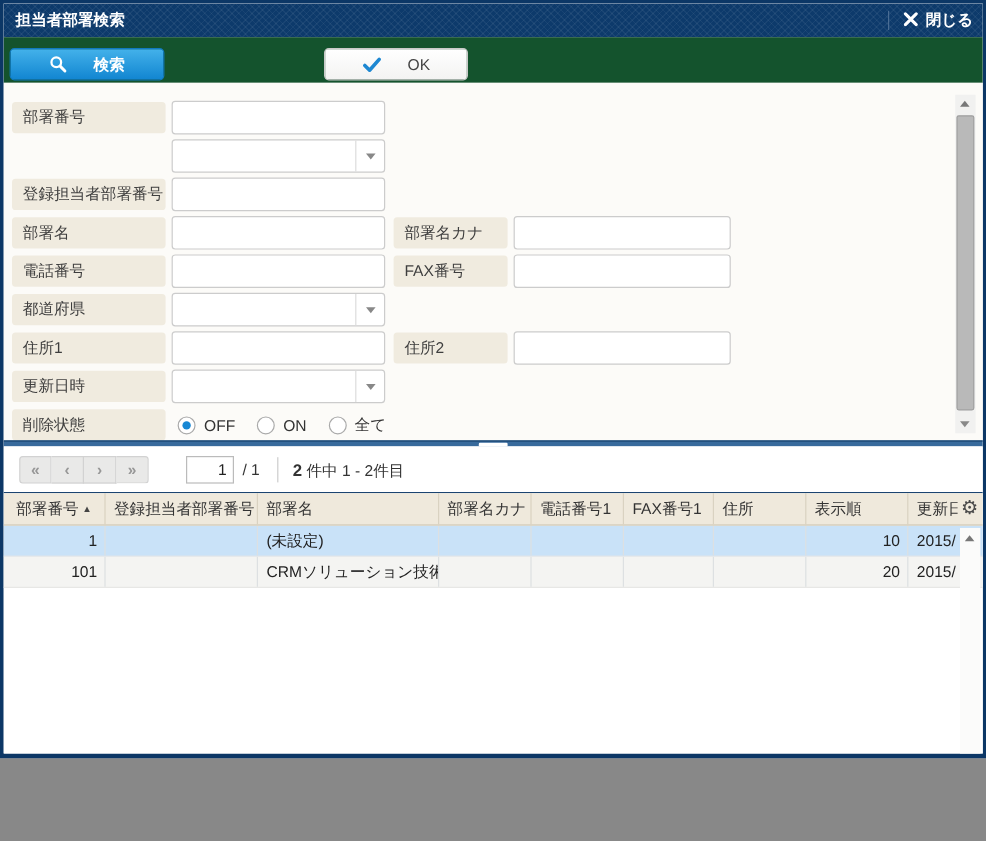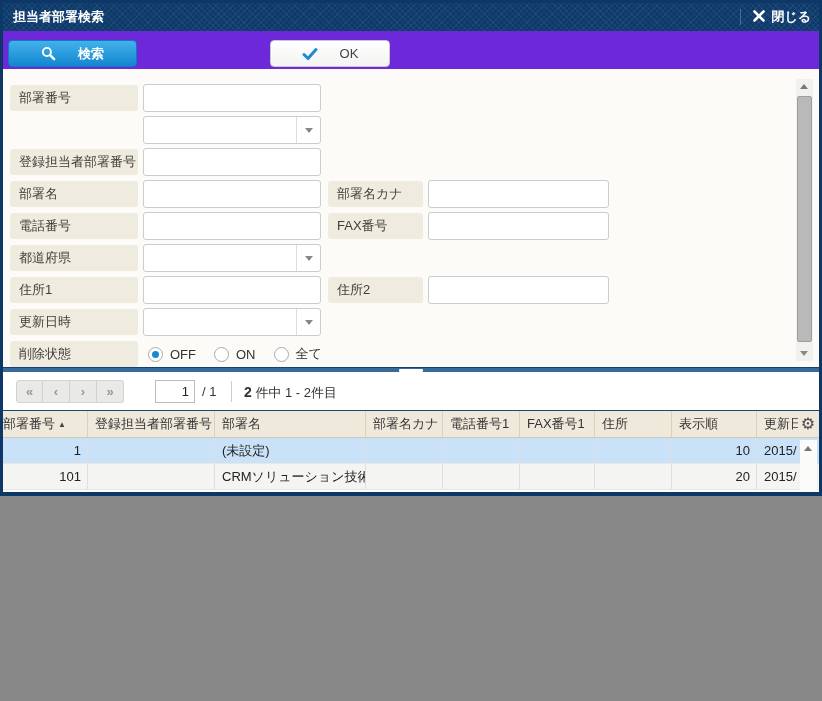--- a/index.html
+++ b/index.html
@@ -1,40 +1,40 @@
 <!DOCTYPE html>
 <html><head>
 <meta charset="utf-8">
 <style>
   * { margin:0; padding:0; box-sizing:border-box; }
   html,body { background:#888; }
   body { font-family:"Liberation Sans","DejaVu Sans",sans-serif; font-size:13px; color:#333; }
 
   .dialog{
-    position:relative; width:822px; height:496px; background:#fff;
+    position:relative; width:822px; height:632px; background:#fff;
     border:3px solid #0c3766; border-bottom-width:4px; overflow:hidden;
   }
 
   
   .titlebar{
     position:absolute; left:0; top:0; width:816px; height:28px;
     background:
       repeating-linear-gradient(45deg, rgba(255,255,255,0.05) 0 1px, transparent 1px 4px),
       repeating-linear-gradient(-45deg, rgba(255,255,255,0.05) 0 1px, transparent 1px 4px),
       #0d3a6b;
     color:#fff; display:flex; align-items:center;
   }
   .titlebar .title{ margin-left:10px; font-weight:bold; font-size:13px; }
   .close-wrap{ position:absolute; right:8px; top:0; height:28px; display:flex; align-items:center; }
   .close-sep{ width:1px; height:16px; background:#4a6d94; margin-right:12px; }
   .close-btn{ display:flex; align-items:center; cursor:pointer; color:#fff; font-weight:bold; }
   .close-btn svg{ margin-right:6px; }
 
   
-  .toolbar{ position:absolute; left:0; top:28px; width:816px; height:38px; background:#6d28d9; }
+  .toolbar{ position:absolute; left:0; top:28px; width:816px; height:38px; background:#14532d; }
   .tb-btn{
     position:absolute; top:9px; height:27px; border-radius:4px;
     display:flex; align-items:center; justify-content:center; cursor:pointer;
     font-size:13px;
   }
   .btn-search{
     left:5px; width:129px; color:#fff; font-weight:bold;
     background:linear-gradient(#43b1ea,#1286d1); border:1px solid #1079bf;
   }
   .btn-plain{
@@ -122,21 +122,21 @@
   .g-row{ display:flex; height:26px; border-bottom:1px solid #e7e7e5; cursor:pointer; background:#f4f4f2; }
   .g-row.selected{ background:#c9e2f8; }
   .g-cell{
     height:100%; border-right:1px solid #dde0e2; line-height:25px; padding-left:7px;
     color:#222; white-space:nowrap; overflow:hidden;
   }
   .c0{ width:85px; } .c1{ width:127px; } .c2{ width:151px; } .c3{ width:77px; }
   .c4{ width:77px; } .c5{ width:75px; } .c6{ width:77px; } .c7{ width:85px; }
   .c8{ flex:1; border-right:none; }
   .num{ text-align:right; padding-right:6px; }
-  .g-hcell.c0{ padding-left:0; }
+  .g-hcell.c0{ padding-left:0;text-align:center; }
   .sort-arrow{ font-size:8px; color:#444; margin-left:3px; vertical-align:1px; }
   .gear{
     position:absolute; right:1px; top:3px; width:20px; height:20px; text-align:center;
     color:#4a4a4a; font-size:16px; line-height:20px; cursor:pointer; background:#efe9dc;
   }
 
   .vscroll-table{ position:absolute; right:2px; top:29px; width:17px; height:237px; background:#fbfbfa; }
   .vscroll-table .arrow-up{ position:absolute; top:6px; left:4px; }
   .vscroll-table .arrow-down{ position:absolute; bottom:6px; left:4px; }
 

